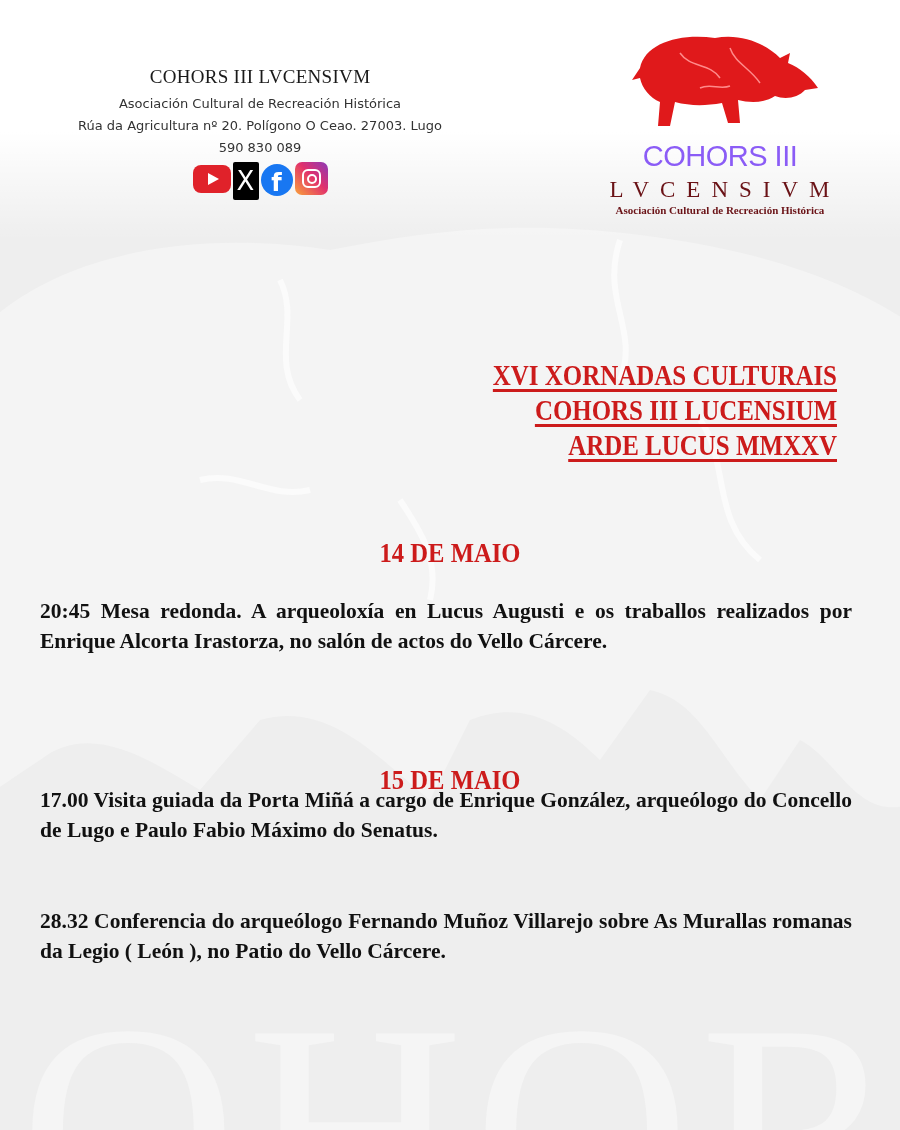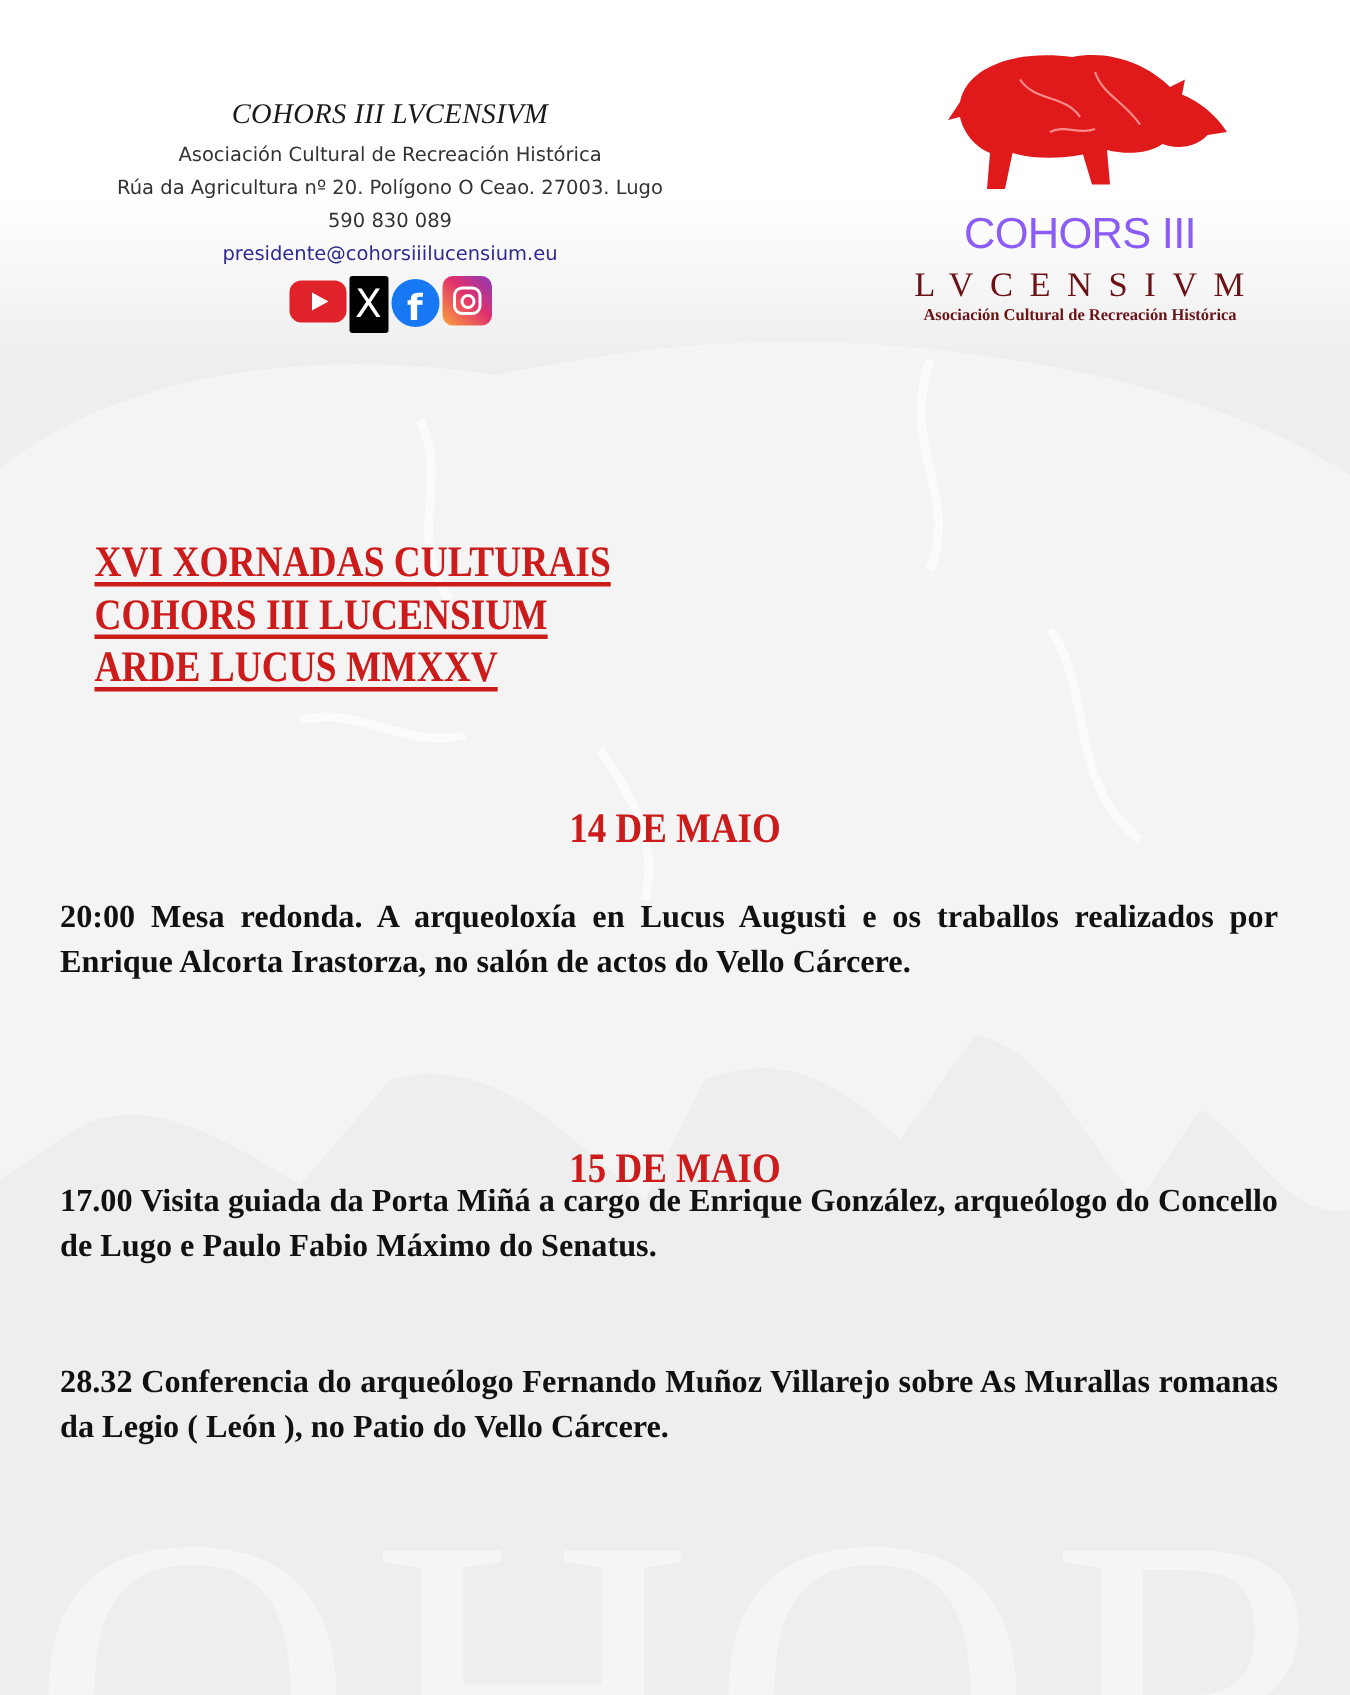--- a/index.html
+++ b/index.html
@@ -15,21 +15,21 @@
     background:linear-gradient(#ffffff 0%, #ffffff 55%, rgba(255,255,255,0) 100%);
     z-index:0;
   }
   .content { position:relative; z-index:1; }
 
   .contact {
     position:absolute; left:40px; top:66px; width:440px; text-align:center;
   }
   .contact .org-name {
     font-family:"Liberation Serif", serif; font-size:19px; letter-spacing:0.3px; color:#1a1a1a;
-    margin-bottom:5px; font-weight:normal;font-style:italic;
+    margin-bottom:5px; font-weight:normal;
   }
   .contact .line {
     font-family:"DejaVu Sans", sans-serif; font-size:13px; line-height:22px; color:#333;
   }
   .contact .blue { color:#2e2a8f; }
   .social { display:flex; justify-content:center; gap:2px; margin-top:3px; }
   .social span { display:inline-block; width:33px; height:33px; border-radius:7px; position:relative; }
   .yt { background:#e0222a; width:38px !important; height:28px !important; margin-top:3px; border-radius:8px !important; }
   .yt::after { content:""; position:absolute; left:15px; top:8px; border-left:11px solid #fff; border-top:6px solid transparent; border-bottom:6px solid transparent; }
   .xi { background:#000; border-radius:2px !important; width:26px !important; height:38px !important; color:#fff; font-family:"DejaVu Sans", sans-serif; font-size:26px; text-align:center; line-height:38px; }
@@ -37,21 +37,21 @@
   .ig { background:linear-gradient(45deg,#f9a23b 0%,#e1306c 55%,#8a3ab9 100%); }
   .ig::before { content:""; position:absolute; left:7px; top:7px; width:15px; height:15px; border:2.5px solid #fff; border-radius:6px; }
   .ig::after { content:""; position:absolute; left:12px; top:12px; width:6px; height:6px; border:2px solid #fff; border-radius:50%; }
 
   .logo { position:absolute; left:590px; top:28px; width:260px; text-align:center; }
   .logo .boar { display:block; margin:0 auto; }
   .logo .l1 { font-family:Liberation Sans, sans-serif; font-size:29px; color:#8b5cf6; line-height:44px; margin-top:-2px; letter-spacing:-0.5px; }
   .logo .l2 { font-family:"Liberation Serif", serif; font-size:23px; color:#6a1216; letter-spacing:11px; line-height:24px; padding-left:10px; }
   .logo .l3 { font-family:"Liberation Serif", serif; font-size:11px; color:#6a1216; font-weight:bold; line-height:16px; }
 
-  .title-block { position:absolute; left:0; top:358px; width:900px; text-align:left; }
+  .title-block { position:absolute; left:0; top:358px; width:900px; text-align:right; }
   .title-block div {
     font-family:"Liberation Serif", serif; font-weight:bold; font-size:29px; color:#cc1b1b;
     line-height:35px; text-decoration:underline; text-decoration-thickness:3px; text-underline-offset:4px;
     transform:scaleX(0.86);
   }
 
   .day-heading {
     position:absolute; left:0; width:900px; text-align:center;
     font-family:"Liberation Serif", serif; font-weight:bold; font-size:28px; color:#cc1b1b;
     transform:scaleX(0.88);
@@ -71,21 +71,20 @@
   <text x="20" y="1230" font-family="Liberation Serif, serif" font-size="300" fill="#f5f5f5" letter-spacing="10">OHORS</text>
 </svg>
 <div class="top-fade"></div>
 
 <div class="content">
   <div class="contact">
     <div class="org-name">COHORS III LVCENSIVM</div>
     <div class="line">Asociación Cultural de Recreación Histórica</div>
     <div class="line">Rúa da Agricultura nº 20. Polígono O Ceao. 27003. Lugo</div>
     <div class="line">590 830 089</div>
-    <div class="line blue">presidente@cohorsiiilucensium.eu</div>
     <div class="social">
       <span class="yt"></span>
       <span class="xi">X</span>
       <span class="fb">f</span>
       <span class="ig"></span>
     </div>
   </div>
 
   <div class="logo">
     <svg class="boar" width="200" height="108" viewBox="0 0 200 108">
@@ -97,18 +96,18 @@
     <div class="l3">Asociación Cultural de Recreación Histórica</div>
   </div>
 
   <div class="title-block">
     <div>XVI XORNADAS CULTURAIS</div>
     <div> COHORS III LUCENSIUM</div>
     <div> ARDE LUCUS MMXXV</div>
   </div>
 
   <div class="day-heading" style="top:537px;">14 DE MAIO</div>
-  <div class="event" style="top:596px;">20:00 Mesa redonda. A arqueoloxía en Lucus Augusti e os traballos realizados por Enrique Alcorta Irastorza, no salón de actos do Vello Cárcere.</div>
+  <div class="event" style="top:596px;">20:45 Mesa redonda. A arqueoloxía en Lucus Augusti e os traballos realizados por Enrique Alcorta Irastorza, no salón de actos do Vello Cárcere.</div>
 
   <div class="day-heading" style="top:764px;">15 DE MAIO</div>
   <div class="event" style="top:785px;">17.00 Visita guiada da Porta Miñá a cargo de Enrique González, arqueólogo do Concello de Lugo e Paulo Fabio Máximo do Senatus.</div>
   <div class="event" style="top:906px;">28.32 Conferencia do arqueólogo Fernando Muñoz Villarejo sobre As Murallas romanas da Legio ( León ), no Patio do Vello Cárcere.</div>
 </div>
 
 </body></html>

